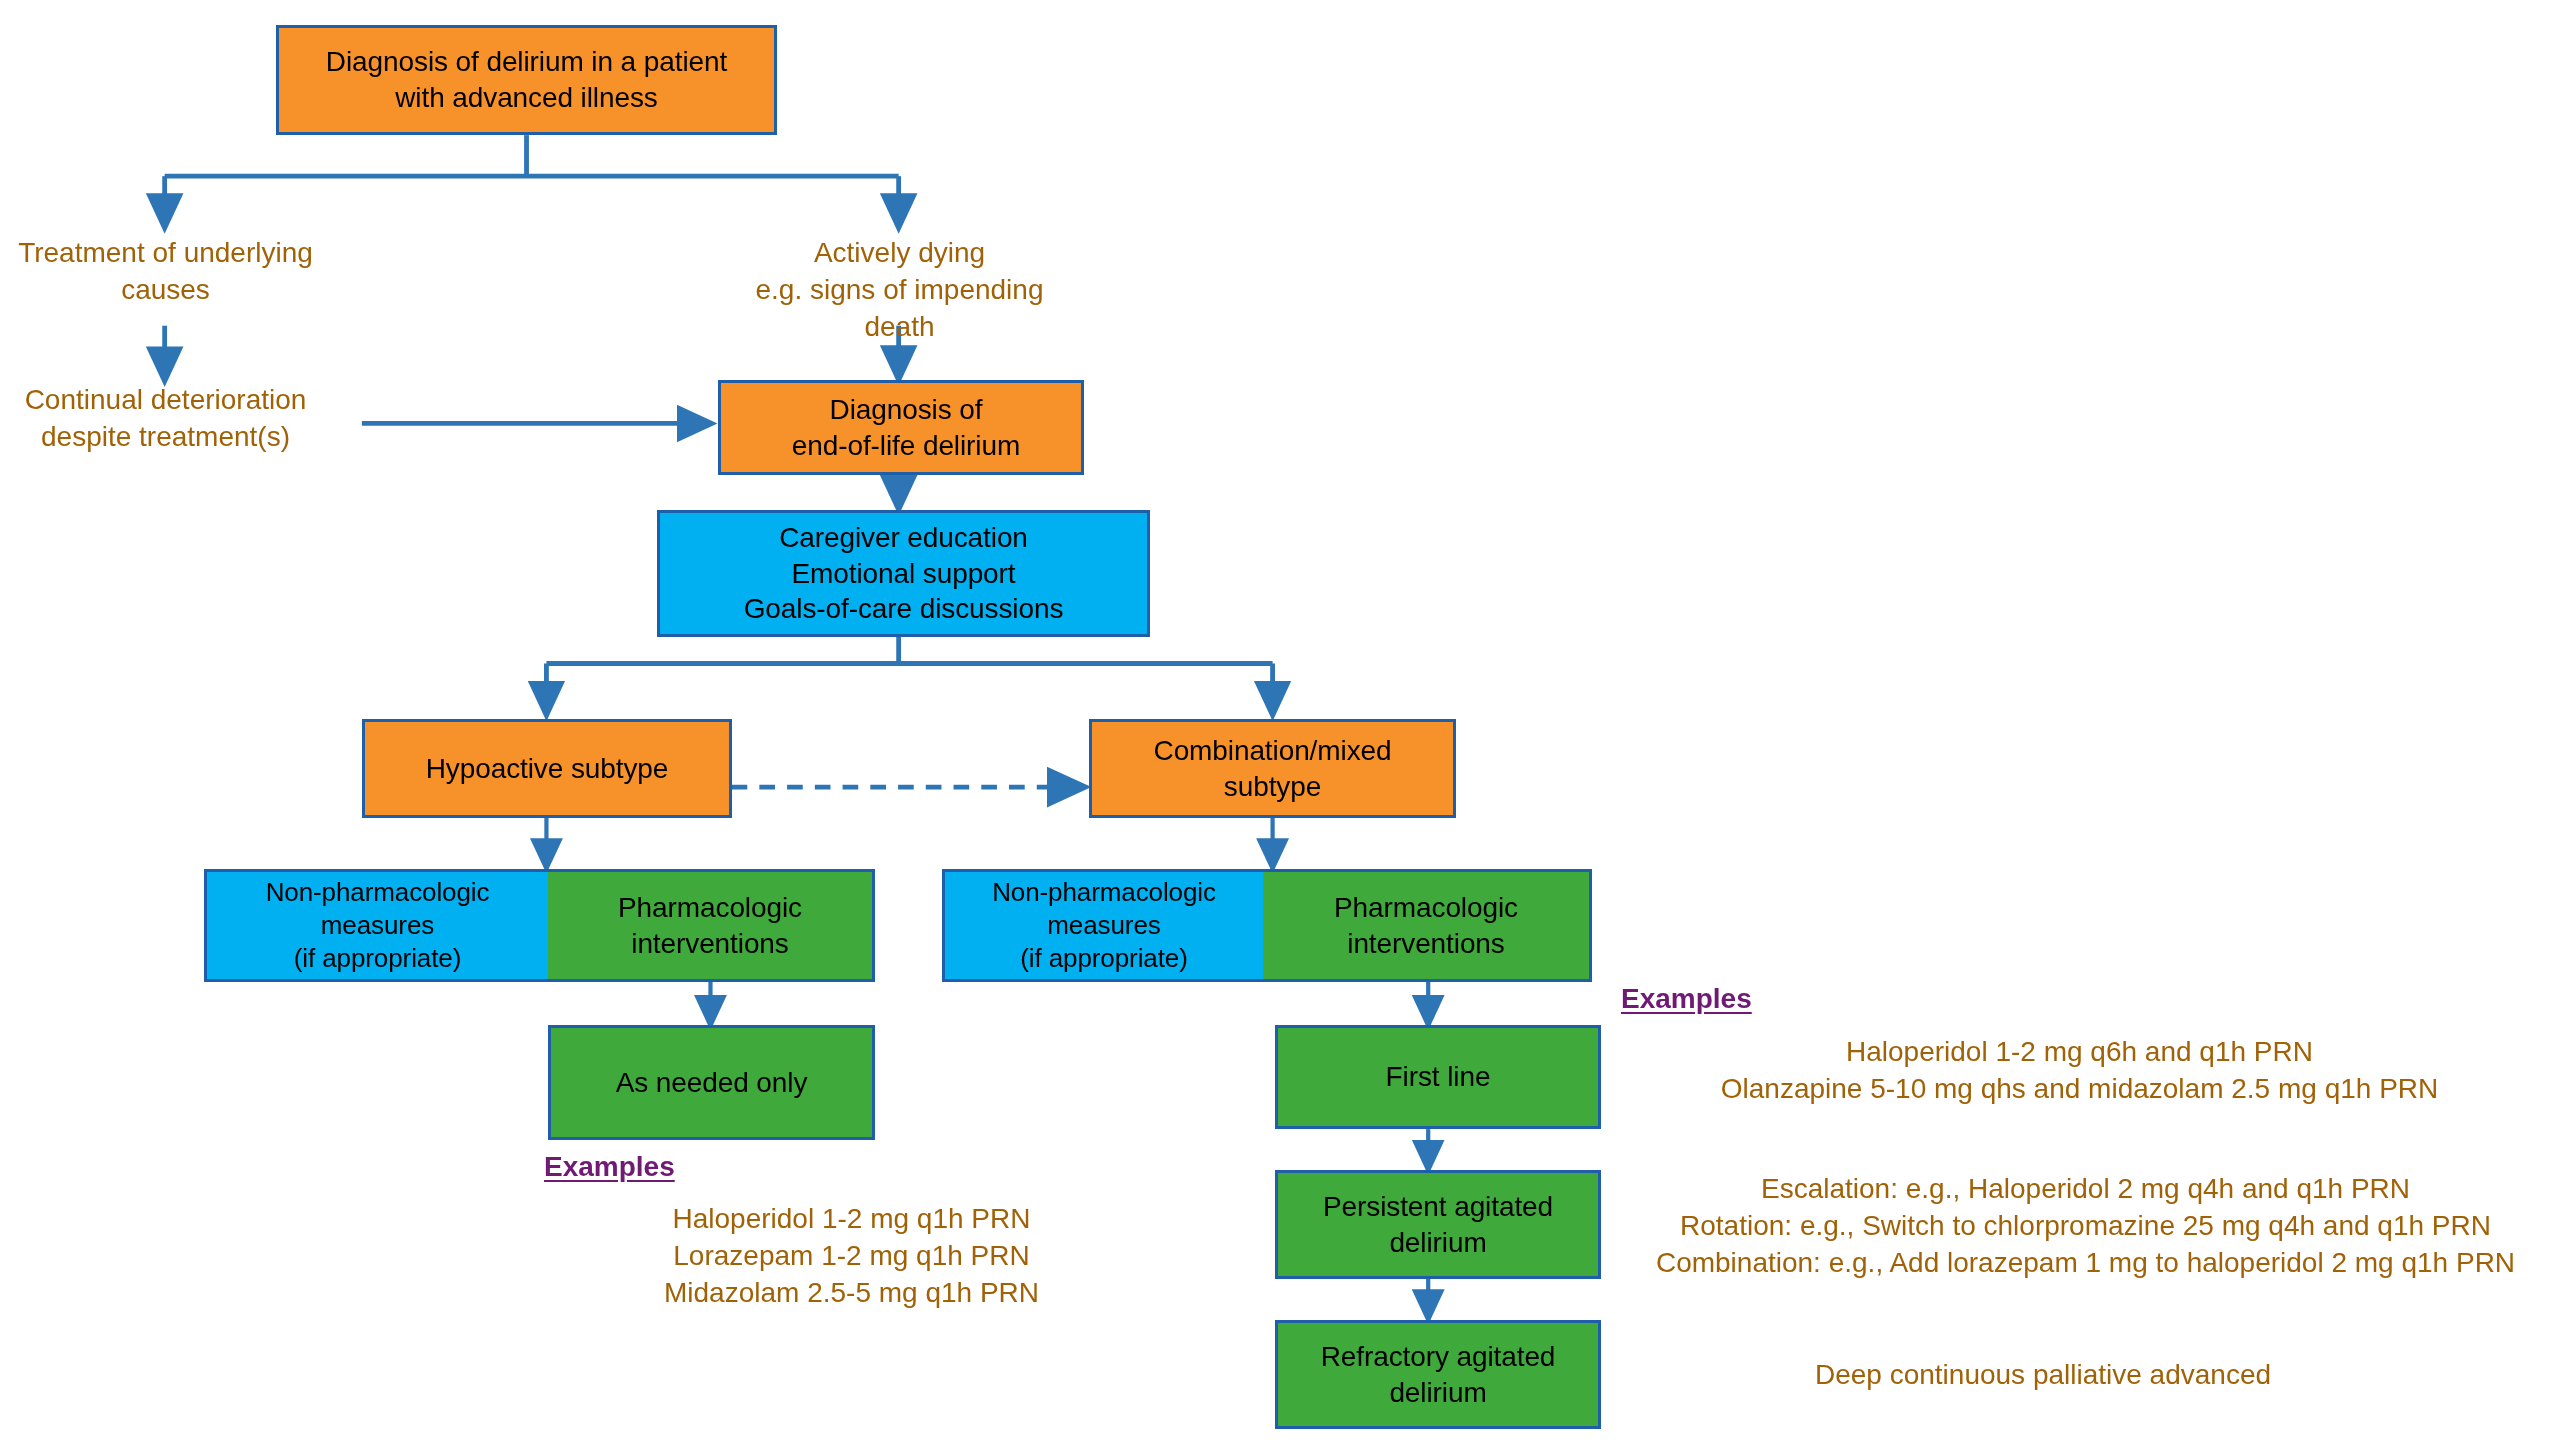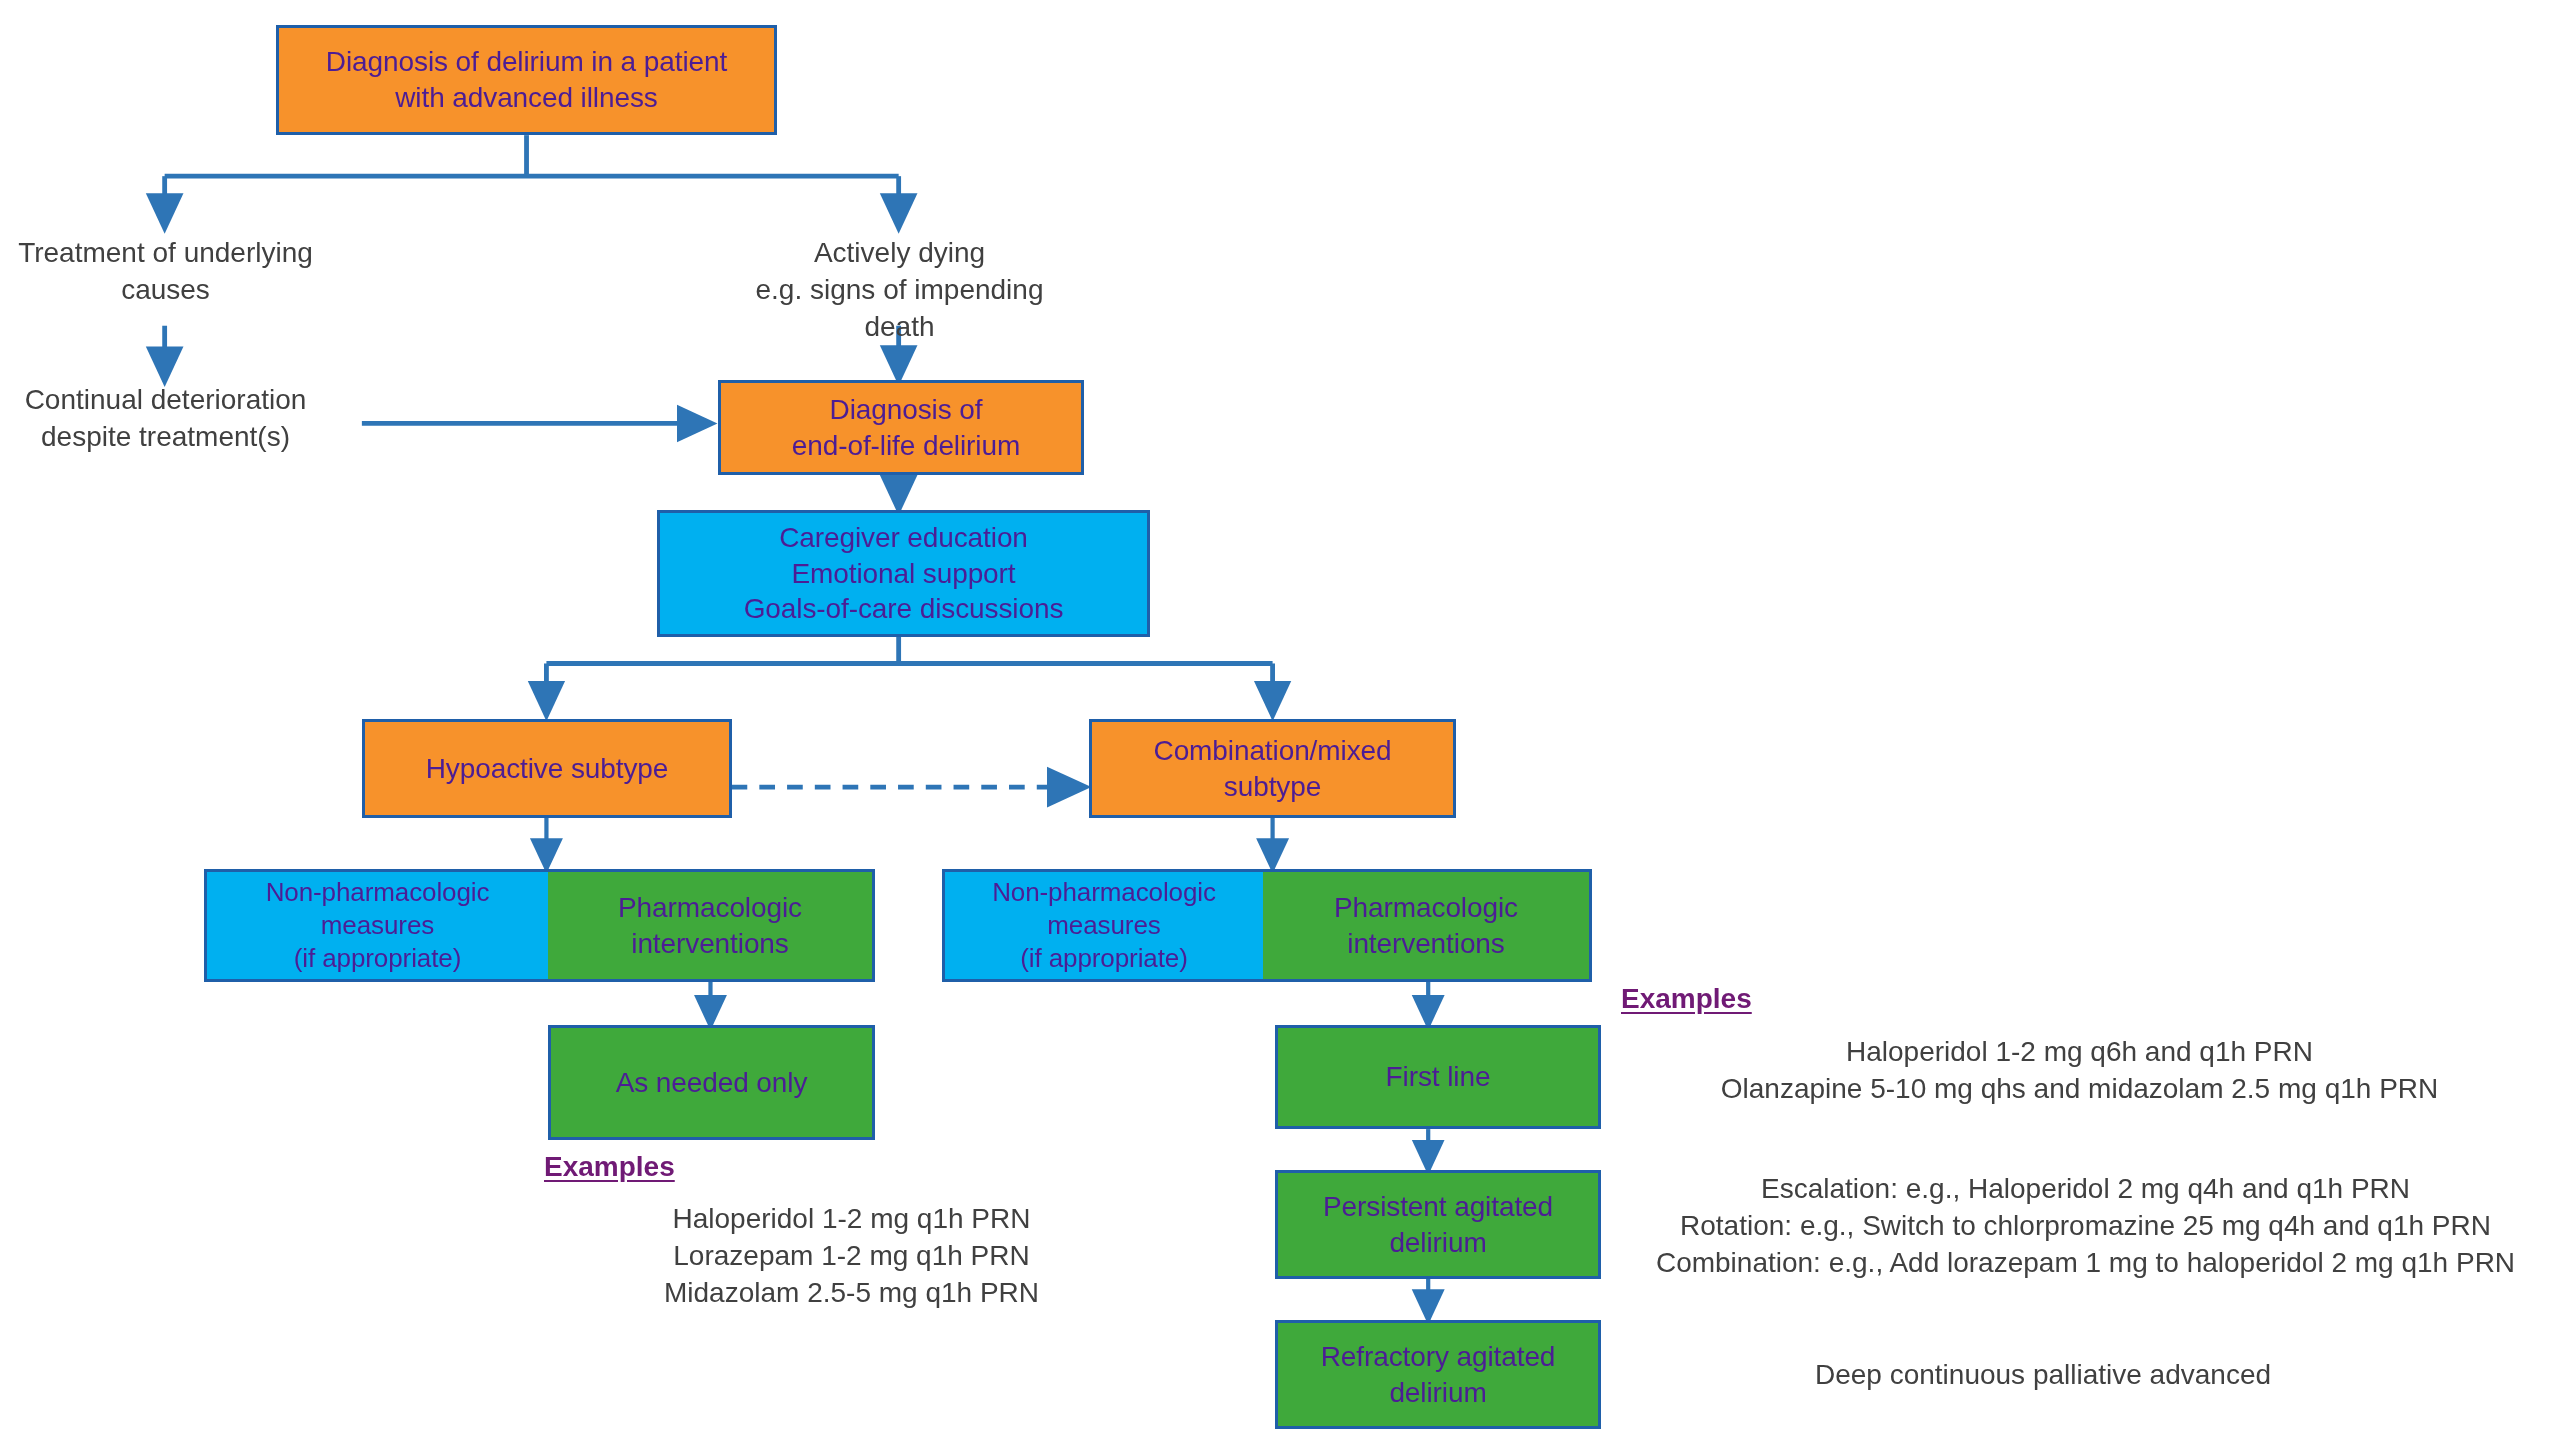--- a/index.html
+++ b/index.html
@@ -12,36 +12,36 @@
     overflow:hidden;
   }
   .box{
     position:absolute;
     box-sizing:border-box;
     border:3px solid #1F5FA9;
     display:flex;
     align-items:center;
     justify-content:center;
     text-align:center;
-    color:#4c1d95;
+    color:#000000;
     font-size:28px;
     line-height:1.28;
     letter-spacing:-0.1px;
     padding:2.4px 6px;
     white-space:pre-line;
   }
   .box.orange{background:#F7922B;}
   .box.cyan{background:#00B0F0;}
   .box.green{background:#3FA93B;}
   .box.split-left{border-right:none;}
   .box.split-right{border-left:none;}
 
   .plaintext{
     position:absolute;
-    color:#404040;
+    color:#a16207;
     font-size:28px;
     line-height:1.33;
     white-space:pre-line;
   }
   .plaintext.center{text-align:center;}
   .plaintext.left{text-align:center;}
   .exheader{
     position:absolute;
     color:#701a75;
     font-size:28px;

